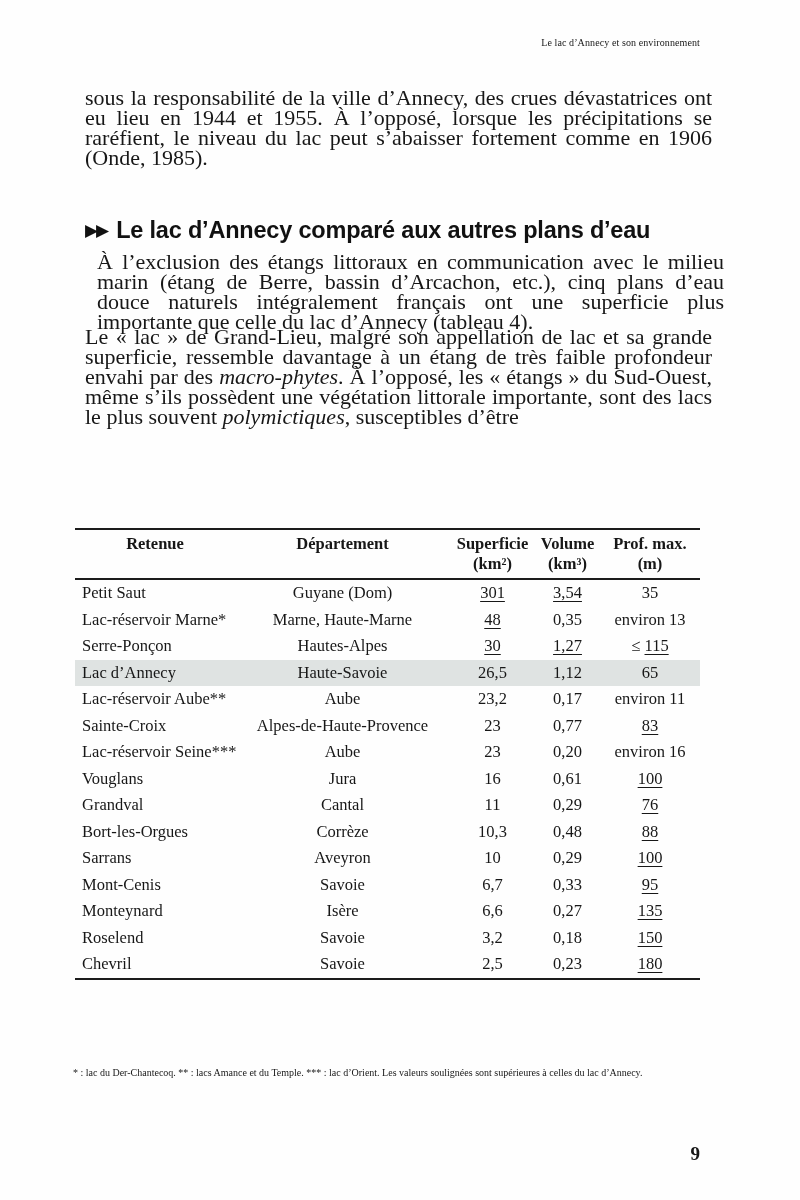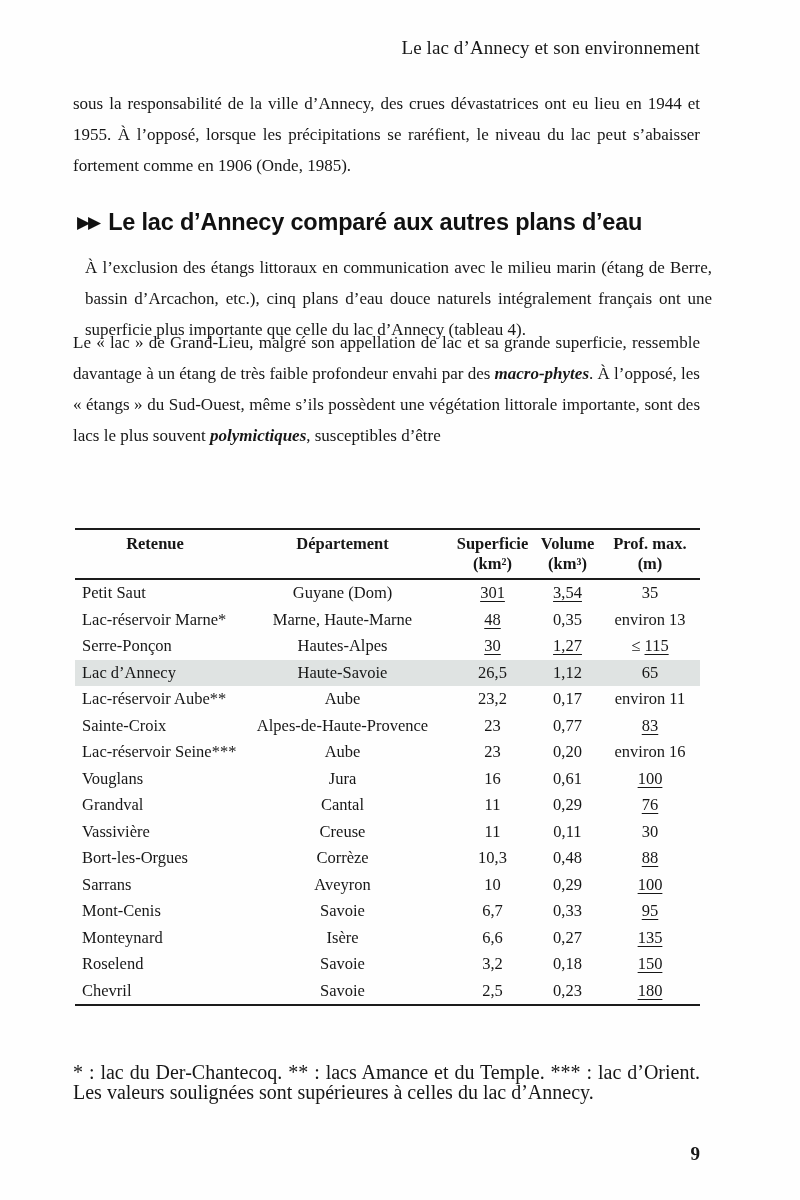--- a/index.html
+++ b/index.html
@@ -8,33 +8,33 @@
   .page {
     position:relative; width:800px; height:1200px;
     background:#fefefe;
     font-family:"Liberation Serif", serif;
     color:var(--ink, #171717);
     overflow:hidden;
   }
 
   .running-header {
     position:absolute; top:37px; left:73px; width:627px;
-    text-align:right; font-size:19px; letter-spacing:.1px;
+    text-align:right; font-size:10px; letter-spacing:.1px;
   }
 
   .bodytext {
-    position:absolute; left:73px; width:627px; margin:0;
-    font-size:17px; line-height:31px; text-align:justify;
+    position:absolute; left:85px; width:627px; margin:0;
+    font-size:22px; line-height:20px; text-align:justify;
   }
   .p1 { top:88px; }
   .p2 { top:252px;margin-left:12px; }
   .p3 { top:327px; }
 
   .heading {
-    position:absolute; top:203px; left:73px; width:650px; margin:4px;
+    position:absolute; top:203px; left:73px; width:650px; margin:12px;
     font-family:"Liberation Sans", sans-serif;
     font-weight:700; font-size:23.5px; line-height:30px;
     letter-spacing:-0.2px; color:#111;
     white-space:nowrap;
   }
   .heading .arrows {
     font-family:"DejaVu Sans", sans-serif;
     font-size:17px; letter-spacing:-2px;
     margin-right:9px; position:relative; top:-2px;
   }
@@ -56,25 +56,25 @@
   }
   .data-table td {
     height:26.5px; padding:0; text-align:center; vertical-align:middle;
     white-space:nowrap; line-height:26.5px;
   }
   .data-table td.c0 { text-align:left; padding-left:7px;margin-top:48px; }
   .data-table tr.hl { background:var(--hl,#dfe3e2); }
 
   .u { text-decoration:underline; text-underline-offset:3px; text-decoration-thickness:1px; }
   .st-b { font-weight:700; }
-  .st-bi { font-weight:700; font-style:italic; }
+  .st-bi { font-weight:400; font-style:italic; }
 
   .footnote {
     position:absolute; top:1063px; left:73px; width:627px; margin:0;
-    font-size:20px; line-height:19.5px; text-align:justify;
+    font-size:10px; line-height:19.5px; text-align:justify;
   }
 
   .page-number {
     position:absolute; top:1143px; right:100px;
     font-weight:700; font-size:19px;
   }
 </style>
 </head>
 <body>
 
@@ -179,27 +179,20 @@
           <td class="c4"><span class="u">100</span></td>
         </tr>
         <tr>
           <td class="c0"><span>Grandval</span></td>
           <td class="c1"><span>Cantal</span></td>
           <td class="c2"><span>11</span></td>
           <td class="c3"><span>0,29</span></td>
           <td class="c4"><span class="u">76</span></td>
         </tr>
         <tr>
-          <td class="c0"><span>Vassivière</span></td>
-          <td class="c1"><span>Creuse</span></td>
-          <td class="c2"><span>11</span></td>
-          <td class="c3"><span>0,11</span></td>
-          <td class="c4"><span>30</span></td>
-        </tr>
-        <tr>
           <td class="c0"><span>Bort-les-Orgues</span></td>
           <td class="c1"><span>Corrèze</span></td>
           <td class="c2"><span>10,3</span></td>
           <td class="c3"><span>0,48</span></td>
           <td class="c4"><span class="u">88</span></td>
         </tr>
         <tr>
           <td class="c0"><span>Sarrans</span></td>
           <td class="c1"><span>Aveyron</span></td>
           <td class="c2"><span>10</span></td>

